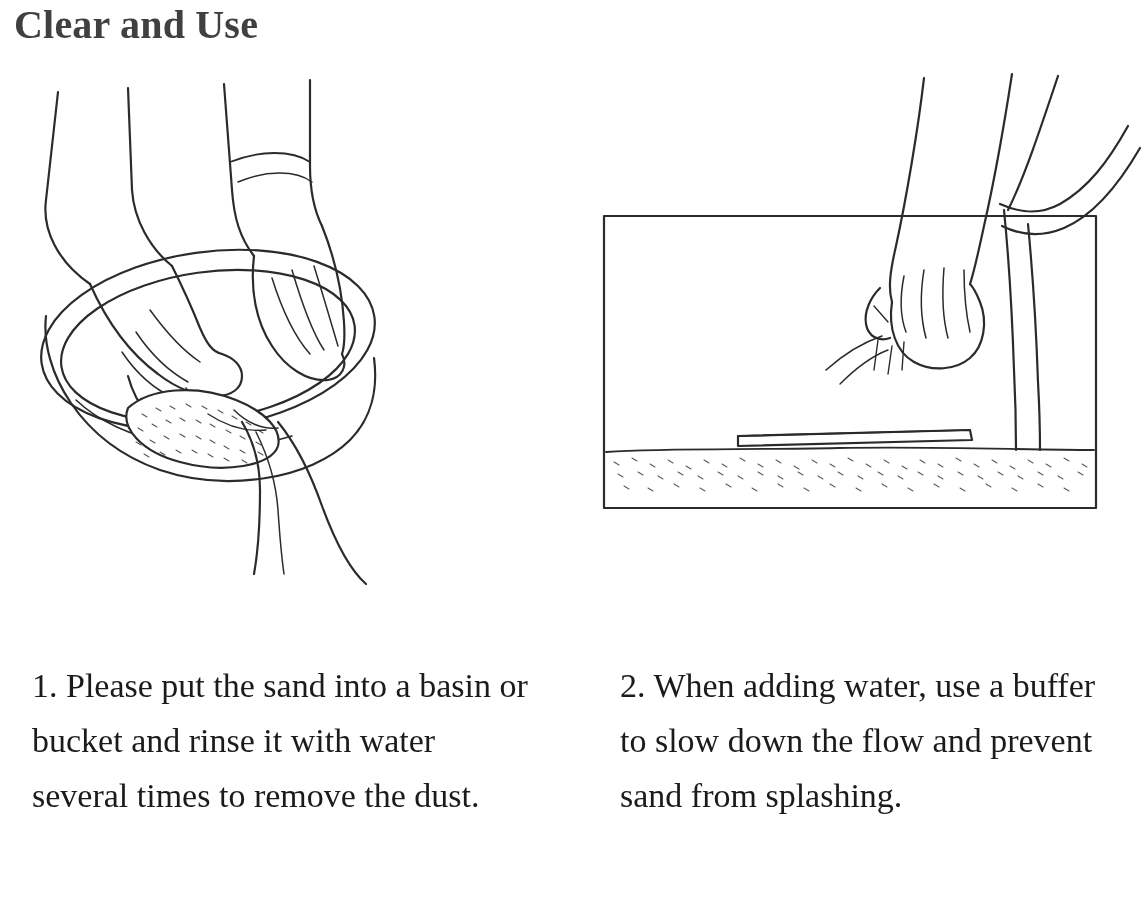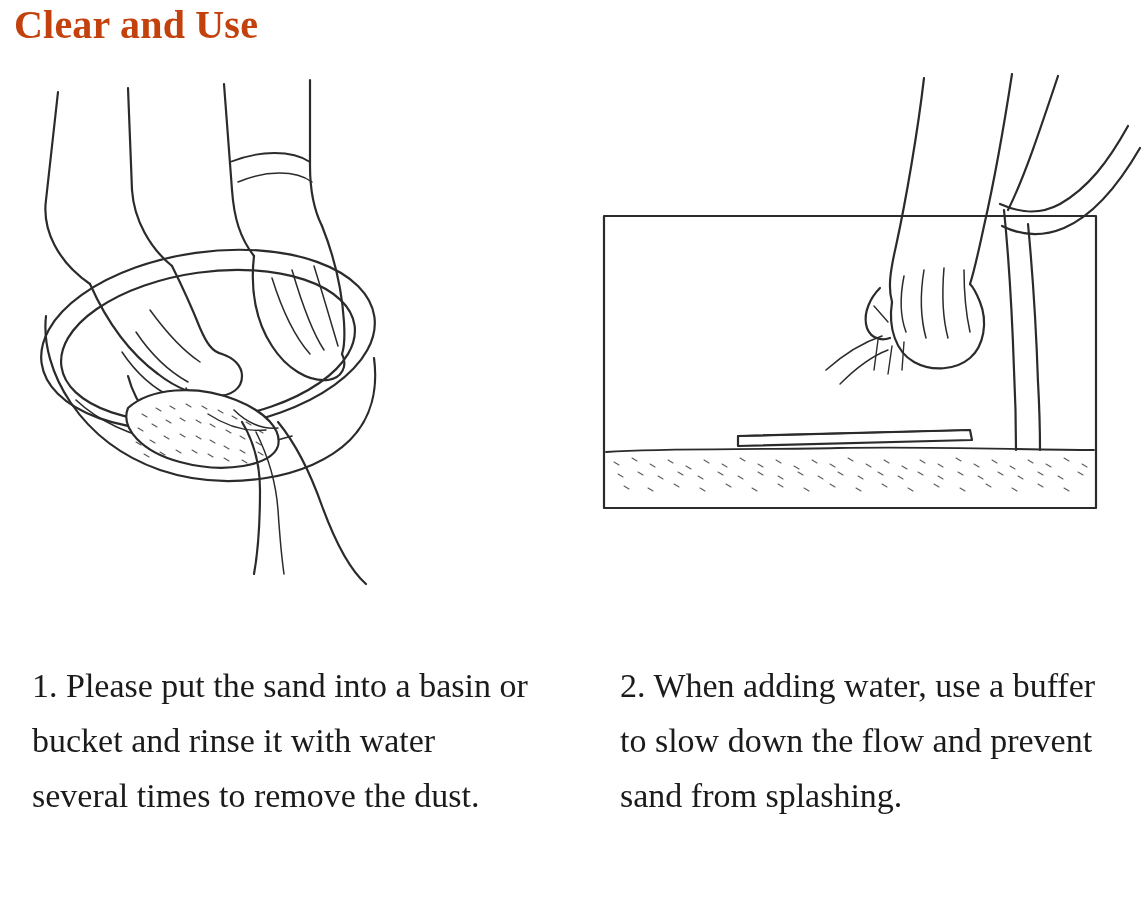--- a/index.html
+++ b/index.html
@@ -23,21 +23,21 @@
     padding: 0;
   }
   .page-title {
     position: absolute;
     left: 14px;
     top: 2px;
     font-size: 40px;
     font-weight: bold;
     letter-spacing: 0.2px;
     line-height: 1.15;
-    color: #c2410c;
+    color: #404040;
   }
   .panels {
     position: absolute;
     top: 70px;
     left: 0;
     width: 913px;
     height: 854px;
   }
   .panel {
     position: absolute;

